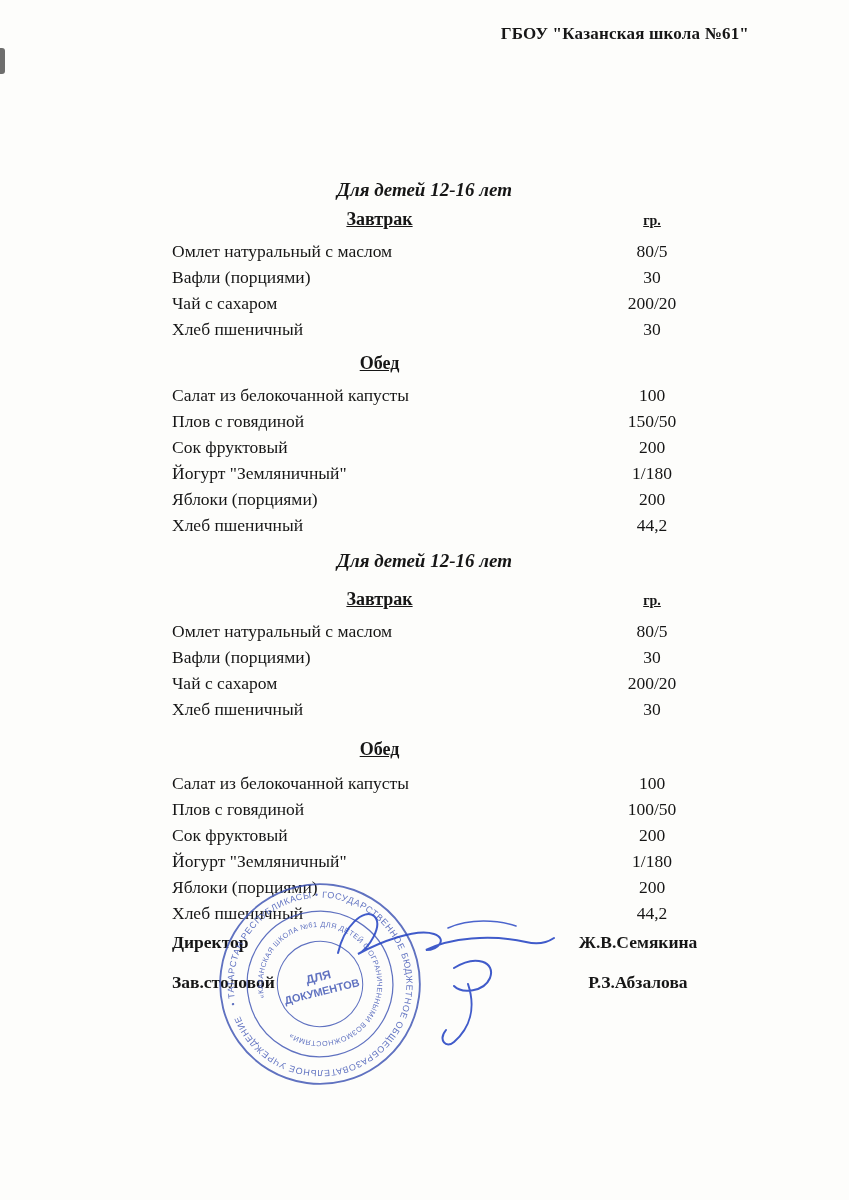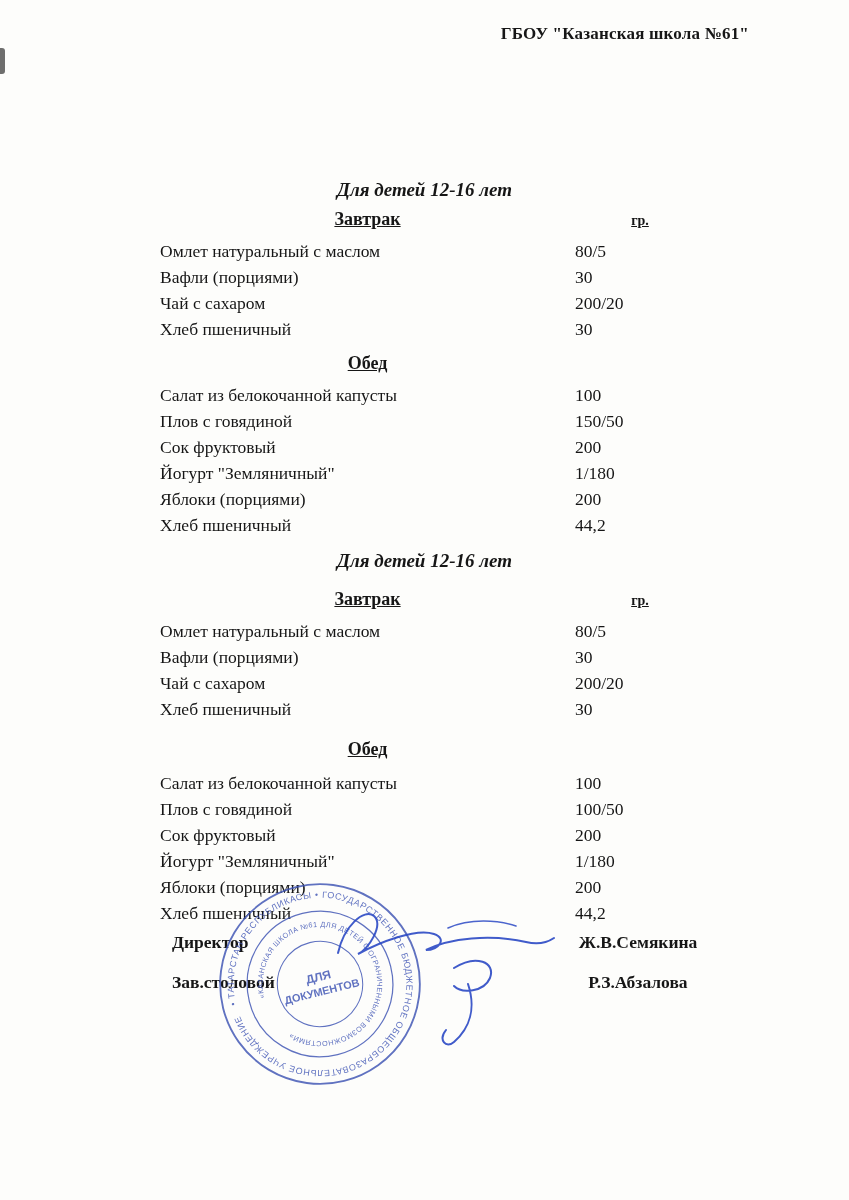--- a/index.html
+++ b/index.html
@@ -26,27 +26,27 @@
     text-align:center;font-weight:bold;font-size:18px;line-height:25px;
   }
   .menu-title{letter-spacing:1px;}
   .section-title{
     position:absolute;left:0;width:100%;
     text-align:center;font-weight:bold;font-style:italic;font-size:19px;margin-top:10px;
   }
   #sec1-title{top:169px;}
   #sec2-title{top:540px;}
   .menu-block{
-    position:absolute;left:160px;width:545px;font-size:17.5px;
+    position:absolute;left:172px;width:545px;font-size:17.5px;
   }
   #meals1{top:206px;}
   #meals2{top:586px;}
   .mrow{display:flex;align-items:baseline;height:26px;line-height:26px;}
   .dish{flex:1;white-space:nowrap;}
-  .amt{width:130px;}
+  .amt{width:130px;text-align:center;}
   .meal-name{flex:1;text-align:center;font-weight:bold;text-decoration:underline;font-size:18px;}
   .unit{width:130px;text-align:center;font-weight:bold;text-decoration:underline;font-size:14px;}
   .head-gap{height:8px;}
   .lunch-head1{margin-top:8px;}
   .lunch-head2{margin-top:14px;}
   .after-head{height:6px;}
   .footer-block{
     position:absolute;left:172px;top:922px;width:545px;
     font-weight:bold;font-size:17.5px;
   }

